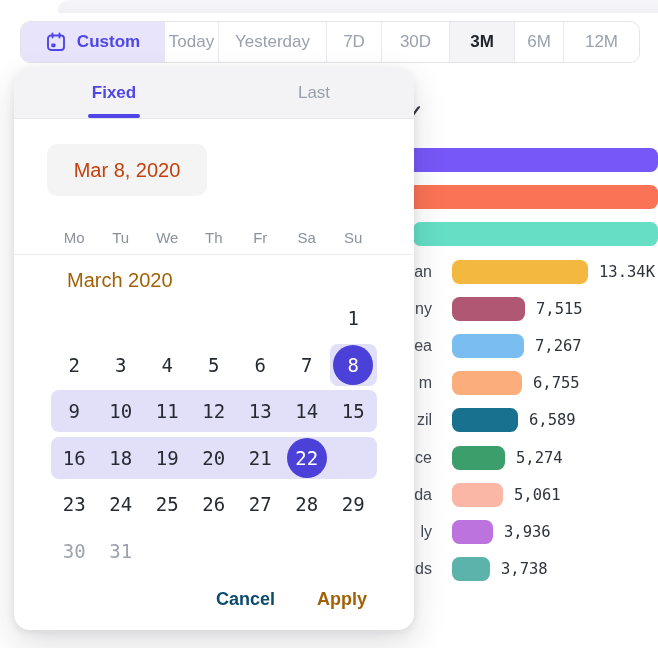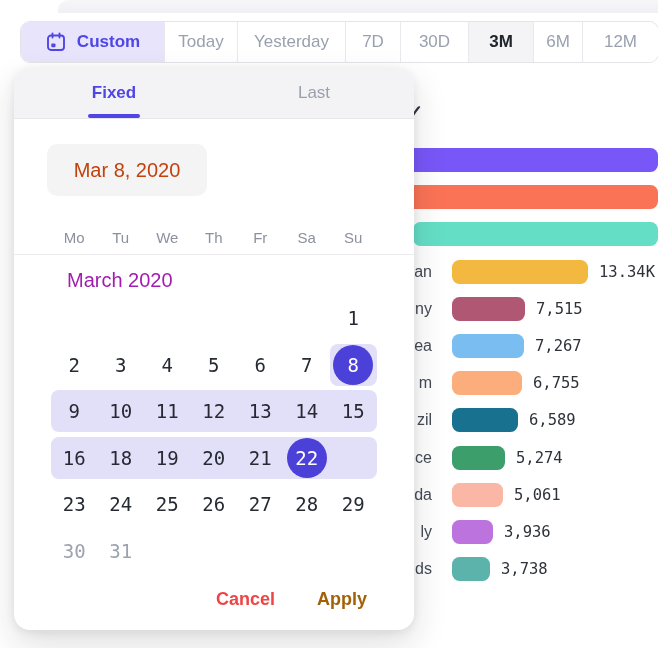--- a/index.html
+++ b/index.html
@@ -35,34 +35,34 @@
   .tab .underline{position:absolute;bottom:0;left:50%;transform:translateX(-50%);width:52px;height:4px;
     border-radius:3px;background:#4f46e5;}
   .inputs{display:flex;gap:15px;padding:25px 29px 0 33px;}
   .dinput{height:52px;background:#f4f4f5;border-radius:10px;display:flex;align-items:center;justify-content:center;
     font-size:20px;color:#c2410c;cursor:pointer;}
   .dinput.start{width:160px;}
   .dinput.end{width:163px;}
   .weekdays{display:flex;margin:30px 0 0 37px;height:24px;}
   .wd{width:46.5px;text-align:center;font-size:15px;color:#8b919d;line-height:24px;}
   .divider{margin-top:4px;border-bottom:1px solid #ececef;}
-  .month-label{margin:14px 0 0 53px;font-size:20px;font-weight:500;color:#a21caf;height:24px;}
+  .month-label{margin:14px 0 0 53px;font-size:20px;font-weight:500;color:#a16207;height:24px;}
   .weeks{margin:4px 0 0 37px;}
   .wrow{position:relative;width:325.5px;height:42px;margin-bottom:4.5px;display:flex;}
   .rrect{position:absolute;top:0;height:42px;background:#e2e0f9;border-radius:8px;z-index:0;}
   .cell{position:relative;z-index:1;width:46.5px;height:42px;display:flex;align-items:center;justify-content:center;
     font-family:"DejaVu Sans Mono",monospace;font-size:19px;color:#262b33;cursor:pointer;}
   .cell.muted{color:#9ca3af;}
   .cell.empty{cursor:default;}
   .circle{width:40px;height:40px;border-radius:50%;background:#4b40d8;color:#fff;display:flex;
     align-items:center;justify-content:center;font-family:"DejaVu Sans Mono",monospace;font-size:19px;}
   .popup-footer{position:absolute;bottom:20px;right:47px;display:flex;gap:42px;align-items:center;}
   .popup-footer button{border:none;background:transparent;cursor:pointer;padding:0;
     font-family:"Liberation Sans",sans-serif;font-size:18px;font-weight:700;}
-  .btn-cancel{color:#ef4444;}
+  .btn-cancel{color:#0c4a6e;}
   .btn-apply{color:#a16207;}
 </style>
 </head>
 <body>
 
 <div class="stage">
   <div class="top-strip"></div>
 
   <div class="chart" id="chart">
       <div class="crow" style="top: 148px;">
@@ -130,21 +130,21 @@
       <span class="cal-ico">
         <svg width="22" height="22" viewBox="0 0 22 22" fill="none">
           <rect x="3" y="4.5" width="16" height="14.5" rx="3" stroke="#4f46e5" stroke-width="1.9"></rect>
           <path d="M7.5 2.5v4M14.5 2.5v4" stroke="#4f46e5" stroke-width="1.9" stroke-linecap="round"></path>
           <rect x="6.3" y="12.6" width="4.2" height="3.6" rx="0.9" fill="#4f46e5"></rect>
         </svg>
       </span>
       <span>Custom</span>
     </button>
 
-  <button class="seg" style="width: 73px;">Today</button>
+  <button class="seg" style="width: 54px;">Today</button>
       <button class="seg" style="width: 108px;">Yesterday</button>
       <button class="seg" style="width: 55px;">7D</button>
       <button class="seg" style="width: 68px;">30D</button>
       <button class="seg seg-active" style="width: 65px;">3M</button>
       <button class="seg" style="width: 49px;">6M</button>
       <button class="seg" style="width: 75px;">12M</button>
     </div>
 
   <div class="popup">
     <div class="tabs" id="tabs">

